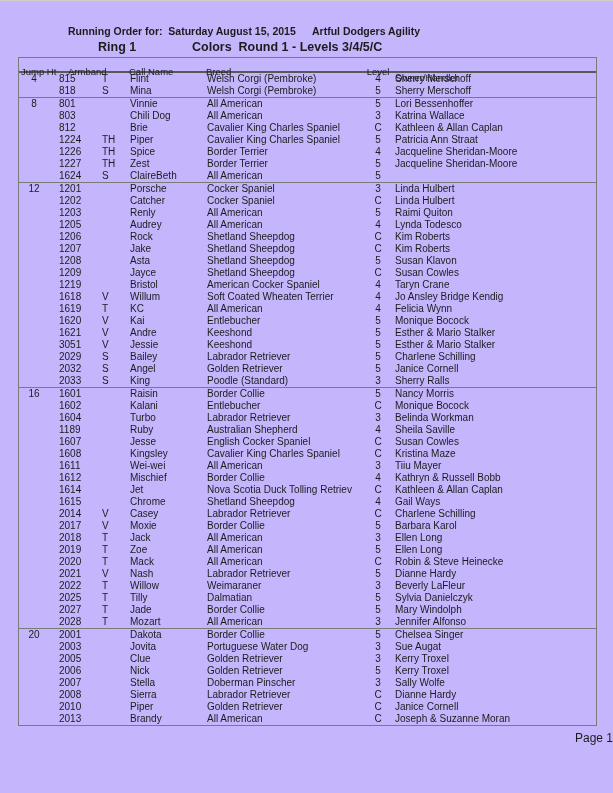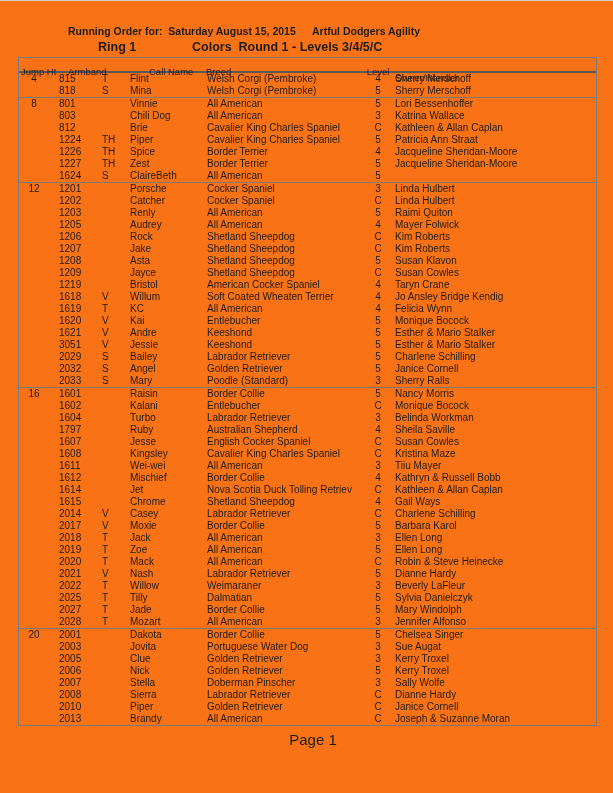--- a/index.html
+++ b/index.html
@@ -1,19 +1,19 @@
 <!DOCTYPE html>
 <html><head>
 <meta charset="utf-8">
 <style>
   html,body { margin:0; padding:0; background:#ffffff; }
   .page {
     position:relative;
     width:613px; height:793px;
-    background:#f97316;
+    background:#c4b5fd;
     border-top:1px solid #cfcfcf;
     box-sizing:border-box;
     font-family:"Liberation Sans", "DejaVu Sans", sans-serif;
     color:#1c1c1c;
     overflow:hidden;
   }
   .abs { position:absolute; white-space:pre; }
   .title1 { font-size:10.5px; font-weight:bold; }
   .title2 { font-size:12.5px; font-weight:bold; }
 
@@ -28,21 +28,21 @@
     display:grid;
     grid-template-columns:40px 36px 34px 77px 158px 28px 1fr;
     height:13px;
     align-items:center;
     border-bottom:2px solid #595959;
     font-size:9.5px; font-weight:normal;
     line-height:13px;
   }
   .th-jump   { grid-column:1; padding-left:2px; }
   .th-armband{ grid-column:2 / span 2; padding-left:9px; }
-  .th-call   { grid-column:4;margin-left:20px; }
+  .th-call   { grid-column:4; }
   .th-breed  { grid-column:5; }
   .th-level  { grid-column:6; text-align:center; }
   .th-owner  { grid-column:7; padding-left:3px;margin-top:13px; }
 
   .group + .group { border-top:1px solid #7a7a7a; }
   .row {
     display:grid;
     grid-template-columns:40px 36px 34px 77px 158px 28px 1fr;
     height:12px;
     align-items:center;
@@ -54,22 +54,22 @@
   .cell.armband { }
   .cell.tag     { padding-left:7px; }
   .cell.call    { padding-left:1px; }
   .cell.breed   { padding-left:1px; }
   .cell.level   { text-align:center; }
   .cell.owner   { padding-left:3px; }
 
   .page-footer {
     position:absolute;
     left:13px; right:0; top:730px;
-    text-align:center;
-    font-size:15px;
+    text-align:right;
+    font-size:12px;
   }
 </style>
 </head>
 <body>
 
 <div class="page">
 
   <span class="abs title1" style="left:68px; top:24px;">Running Order for:  Saturday August 15, 2015</span>
   <span class="abs title1" style="left:312px; top:24px;">Artful Dodgers Agility</span>
 
@@ -198,21 +198,21 @@
             <div class="cell level">5</div>
             <div class="cell owner">Raimi Quiton</div>
           </div>
           <div class="row">
             <div class="cell jump"></div>
             <div class="cell armband">1205</div>
             <div class="cell tag"></div>
             <div class="cell call">Audrey</div>
             <div class="cell breed">All American</div>
             <div class="cell level">4</div>
-            <div class="cell owner">Mayer Folwick</div>
+            <div class="cell owner">Lynda Todesco</div>
           </div>
           <div class="row">
             <div class="cell jump"></div>
             <div class="cell armband">1206</div>
             <div class="cell tag"></div>
             <div class="cell call">Rock</div>
             <div class="cell breed">Shetland Sheepdog</div>
             <div class="cell level">C</div>
             <div class="cell owner">Kim Roberts</div>
           </div>
@@ -312,21 +312,21 @@
             <div class="cell tag">S</div>
             <div class="cell call">Angel</div>
             <div class="cell breed">Golden Retriever</div>
             <div class="cell level">5</div>
             <div class="cell owner">Janice Cornell</div>
           </div>
           <div class="row">
             <div class="cell jump"></div>
             <div class="cell armband">2033</div>
             <div class="cell tag">S</div>
-            <div class="cell call">Mary</div>
+            <div class="cell call">King</div>
             <div class="cell breed">Poodle (Standard)</div>
             <div class="cell level">3</div>
             <div class="cell owner">Sherry Ralls</div>
           </div>
         </div>
         <div class="group">
           <div class="row">
             <div class="cell jump">16</div>
             <div class="cell armband">1601</div>
             <div class="cell tag"></div>
@@ -348,21 +348,21 @@
             <div class="cell jump"></div>
             <div class="cell armband">1604</div>
             <div class="cell tag"></div>
             <div class="cell call">Turbo</div>
             <div class="cell breed">Labrador Retriever</div>
             <div class="cell level">3</div>
             <div class="cell owner">Belinda Workman</div>
           </div>
           <div class="row">
             <div class="cell jump"></div>
-            <div class="cell armband">1797</div>
+            <div class="cell armband">1189</div>
             <div class="cell tag"></div>
             <div class="cell call">Ruby</div>
             <div class="cell breed">Australian Shepherd</div>
             <div class="cell level">4</div>
             <div class="cell owner">Sheila Saville</div>
           </div>
           <div class="row">
             <div class="cell jump"></div>
             <div class="cell armband">1607</div>
             <div class="cell tag"></div>

